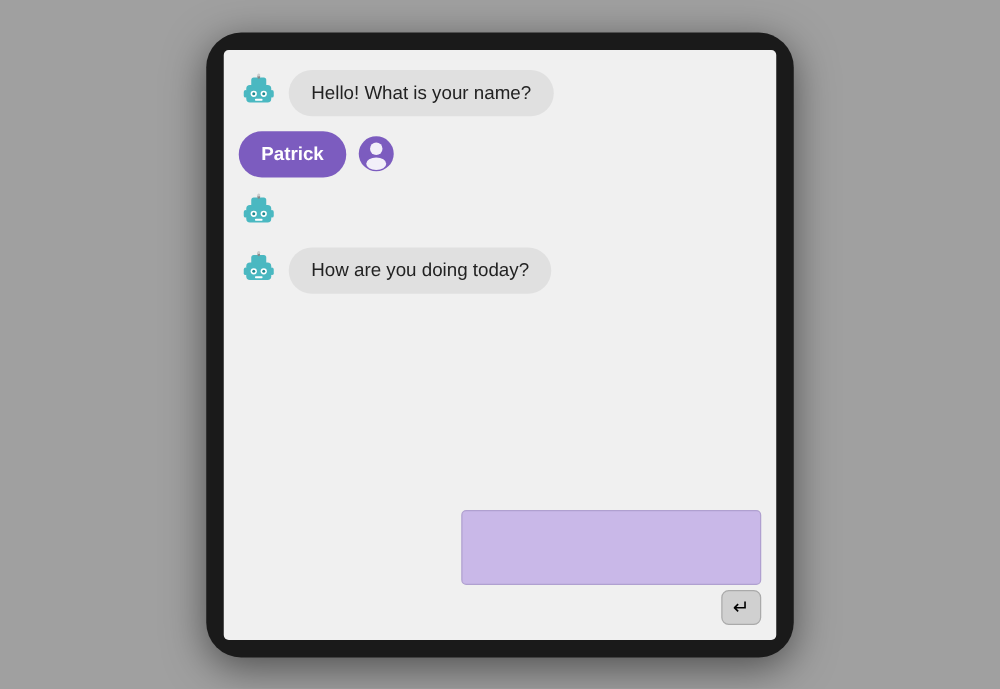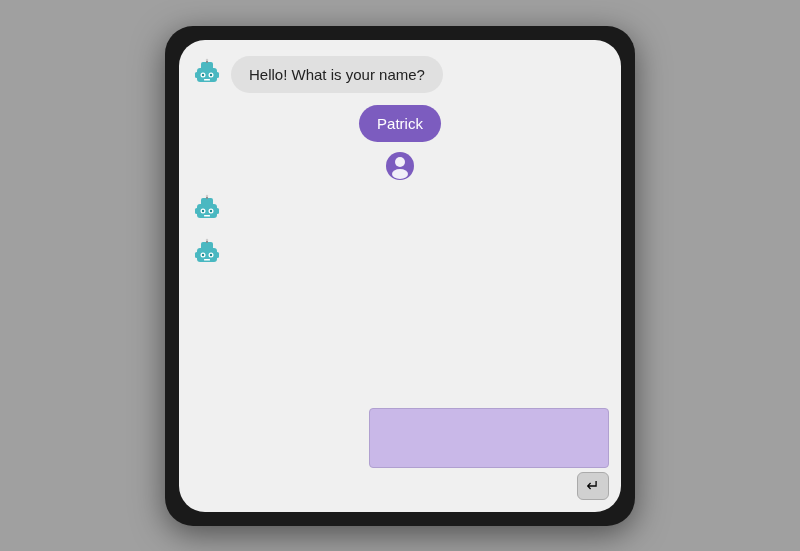--- a/index.html
+++ b/index.html
@@ -20,42 +20,43 @@
       background: #1a1a1a;
       border-radius: 28px;
       padding: 14px;
       box-shadow: 0 8px 32px rgba(0,0,0,0.5);
     }
 
     .chat-screen {
       width: 100%;
       height: 100%;
       background: #f0f0f0;
-      border-radius: 26px;
+      border-radius: 4px;
       overflow: hidden;
       display: flex;
       flex-direction: column;
       padding: 16px 12px 12px 12px;
       gap: 12px;
     }
 
     .message-row {
       display: flex;
       align-items: center;
       gap: 8px;
     }
 
     .message-row.bot {
       flex-direction: row;
       justify-content: flex-start;
     }
 
     .message-row.user {
-      flex-direction: column;
-      justify-content: space-between;
+      flex-direction: row;
+      justify-content: flex-start;
+      font-weight: bold;
     }
 
     .bot-avatar {
       width: 32px;
       height: 32px;
       flex-shrink: 0;
       display: flex;
       align-items: center;
       justify-content: center;
       font-size: 20px;
@@ -201,20 +202,23 @@
             <circle cx="20" cy="17" r="2.5" fill="white"></circle>
             <circle cx="12" cy="17" r="1.2" fill="#1a8a91"></circle>
             <circle cx="20" cy="17" r="1.2" fill="#1a8a91"></circle>
             <rect x="13" y="21" width="6" height="1.5" rx="0.5" fill="white"></rect>
             <rect x="15" y="2" width="2" height="3" rx="1" fill="#888"></rect>
             <circle cx="16" cy="2" r="1.2" fill="#ccc"></circle>
             <rect x="4" y="14" width="3" height="6" rx="1.5" fill="#4ab8c1"></rect>
             <rect x="25" y="14" width="3" height="6" rx="1.5" fill="#4ab8c1"></rect>
           </svg>
         </div>
+        <div class="bubble-bot">
+          <span>How are you doing today?</span>
+        </div>
       </div>
 
     </div>
 
     <div class="input-area">
       <textarea class="chat-textarea" style=""></textarea>
       <button class="send-button">
         <span>↵</span>
       </button>
     </div>

